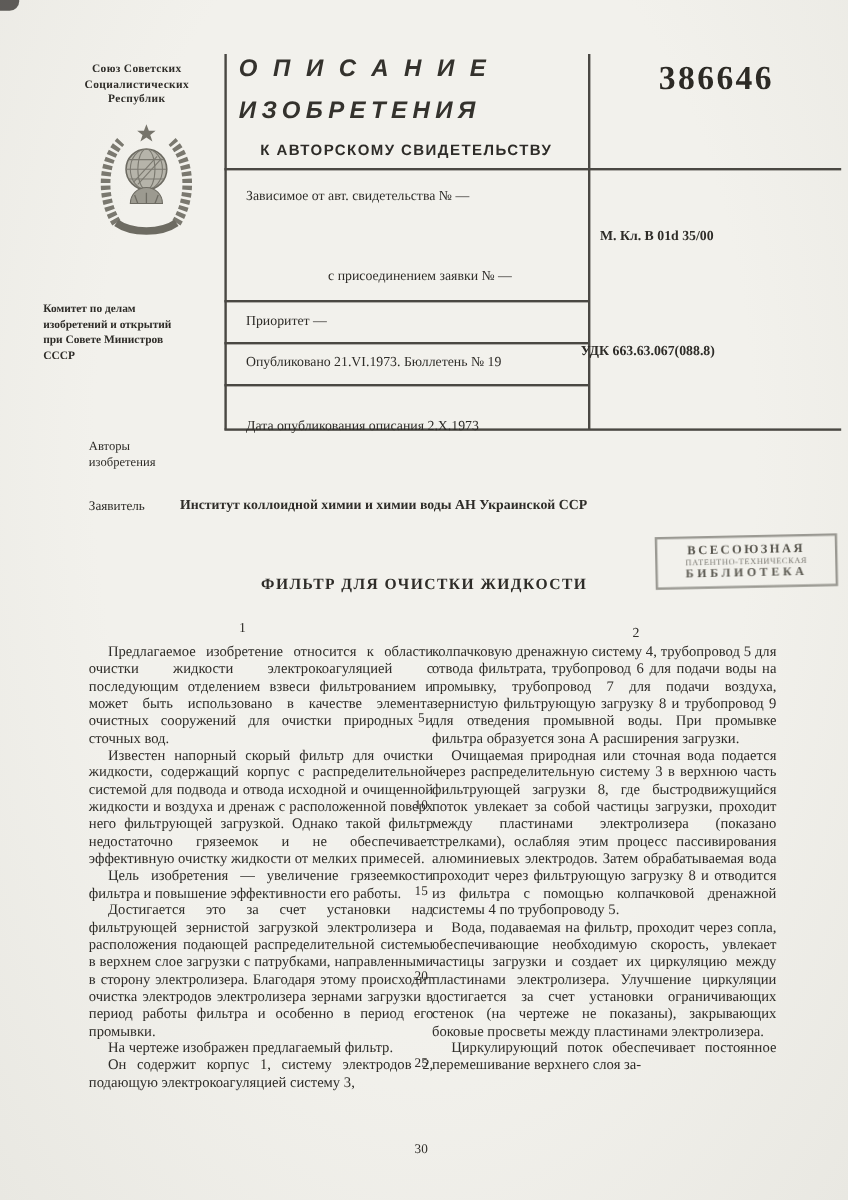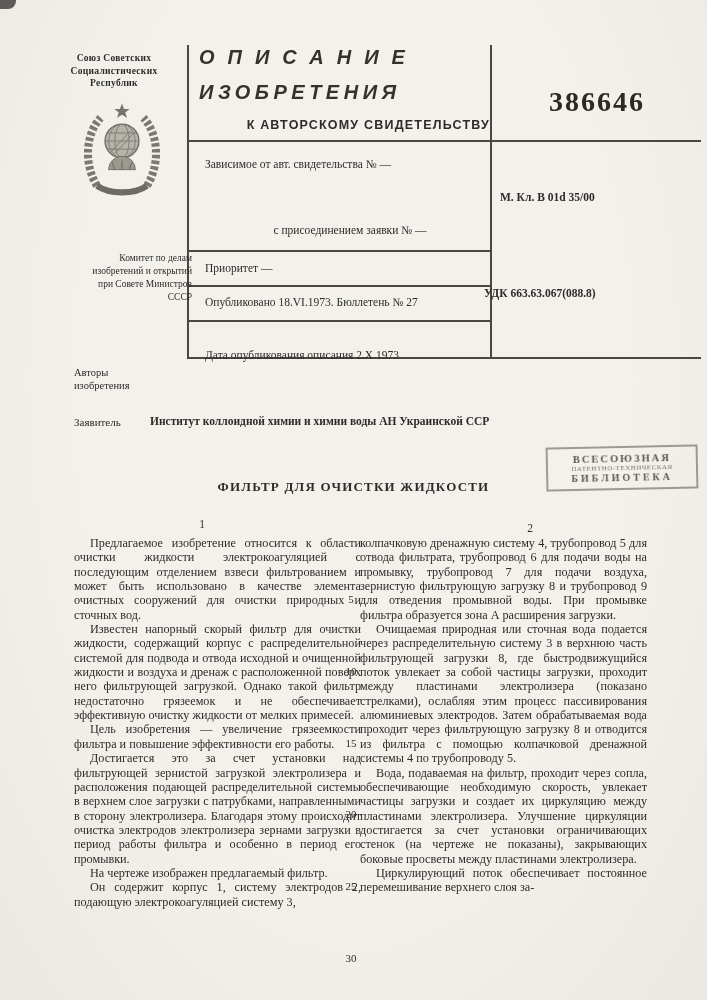--- a/index.html
+++ b/index.html
@@ -23,35 +23,35 @@
   .hline { position:absolute; height:1.5px; background:#4a4843; }
   .hl-sub    { left:187px; top:140px; width:514px; }
   .hl-f3     { left:187px; top:250px; width:303px; }
   .hl-f4     { left:187px; top:285px; width:303px; }
   .hl-f5     { left:187px; top:320px; width:303px; }
   .hl-bottom { left:187px; top:357px; width:514px; }
 
   
   .org { position:absolute; left:38px; top:52px; width:152px; text-align:center;
     font-weight:bold; font-size:9.5px; line-height:12.5px; letter-spacing:.3px; }
-  .committee { position:absolute; left:36px; top:252px; width:156px; text-align:right;
-    font-weight:normal; font-size:9.5px; line-height:13px; }
+  .committee { position:absolute; left:36px; top:252px; width:156px; text-align:left;
+    font-weight:bold; font-size:9.5px; line-height:13px; }
   .emblem { position:absolute; left:77px; top:100px; }
 
   
   .doc-title { position:absolute; left:199px; width:300px;
     font-family:"Liberation Sans","DejaVu Sans",sans-serif;
     font-weight:bold; font-size:20px; color:#34322d; white-space:nowrap;font-style:italic; }
   .t1 { top:46px; letter-spacing:13px; }
   .t2 { top:81px; letter-spacing:4.5px; }
-  .doc-subtitle { position:absolute; left:187px; top:118px; width:303px; text-align:right;
+  .doc-subtitle { position:absolute; left:187px; top:118px; width:303px; text-align:center;
     font-family:"Liberation Sans","DejaVu Sans",sans-serif;
     font-weight:bold; font-size:12.5px; letter-spacing:1.2px; }
   .patent-number { position:absolute; left:492px; top:50px; width:210px; text-align:center;
-    font-weight:bold; font-size:28px; letter-spacing:2px; color:#2c2a25;margin-top:36px; }
+    font-weight:bold; font-size:28px; letter-spacing:2px; color:#2c2a25; }
   .field { position:absolute; left:205px; width:290px; font-size:11.5px; }
   .f1 { top:158px; } .f2 { top:190px; } .f3 { top:224px;text-align:center; }
   .f4 { top:262px; } .f5 { top:296px; } .f6 { top:331px;margin-top:18px; }
   .class-code { position:absolute; left:500px; top:191px; width:200px; font-size:11.5px; font-weight:bold; }
   .udk { position:absolute; left:484px; top:287px; width:205px; font-size:11.5px; font-weight:bold; }
 
   
   .authors-label { position:absolute; left:74px; top:366px; font-size:10.5px; line-height:13px; }
   .authors-names { position:absolute; left:205px; top:383px; width:420px;
     font-weight:bold; font-size:11.5px; }
@@ -146,21 +146,21 @@
     </div>
 
   <div class="doc-title t1">ОПИСАНИЕ</div>
   <div class="doc-title t2">ИЗОБРЕТЕНИЯ</div>
   <div class="doc-subtitle">К АВТОРСКОМУ СВИДЕТЕЛЬСТВУ</div>
   <div class="patent-number">386646</div>
 
   <div class="field f1">Зависимое от авт. свидетельства №  —</div>
   <div class="field f3">с присоединением заявки №  —</div>
   <div class="field f4">Приоритет  —</div>
-  <div class="field f5">Опубликовано 18.VI.1973. Бюллетень № 27</div>
+  <div class="field f5">Опубликовано 21.VI.1973. Бюллетень № 19</div>
   <div class="field f6">Дата опубликования описания 2.X.1973</div>
 
   <div class="class-code">М. Кл. B 01d 35/00</div>
   <div class="udk">УДК 663.63.067(088.8)</div>
 
   <div class="authors-label" style="white-space:pre-line">Авторы
 изобретения</div>
   <div class="applicant-label">Заявитель</div>
   <div class="applicant-name">Институт коллоидной химии и химии воды АН Украинской ССР</div>
 

